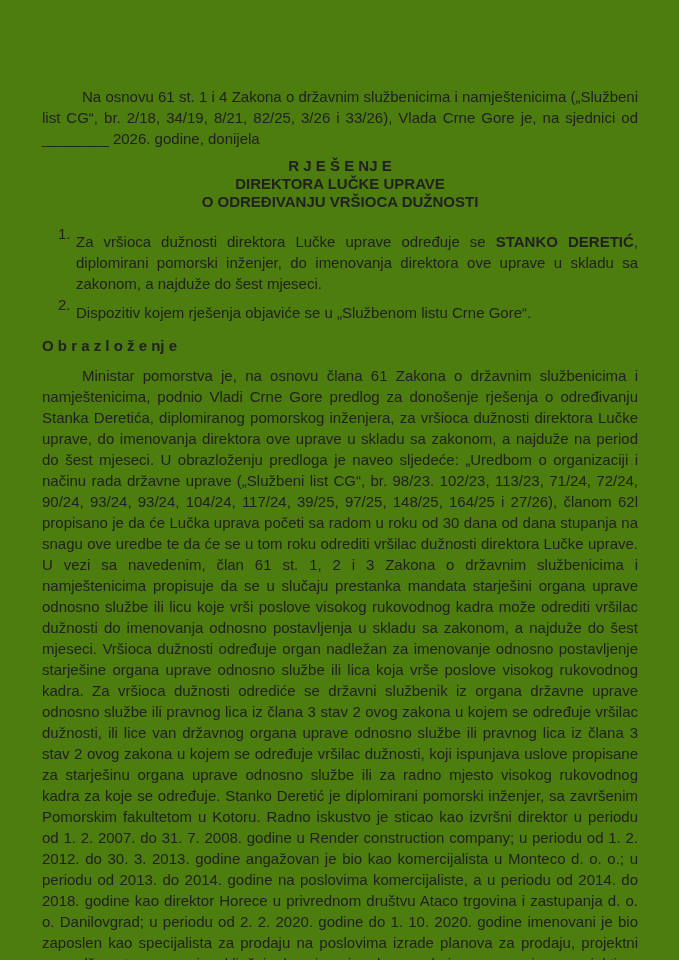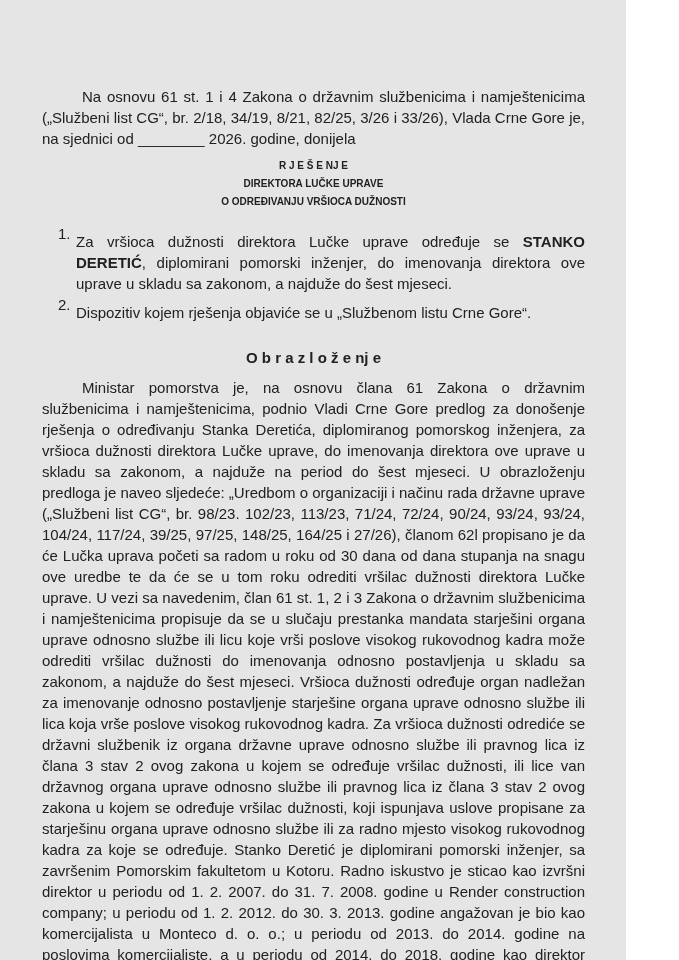--- a/index.html
+++ b/index.html
@@ -3,43 +3,43 @@
 <meta charset="utf-8">
 <style>
   * { box-sizing: border-box; }
   html, body { margin: 0; padding: 0; }
   body {
     background: #ffffff;
     font-family: "Liberation Sans", sans-serif;
   }
   .page {
     position: relative;
-    width: 626px;
+    width: 679px;
     height: 960px;
-    background: #e5e5e5;
+    background: #4d7c0f;
     color: #212121;
     overflow: hidden;
   }
   .content {
     padding: 86px 41px 0 42px;
     font-size: 15px;
     line-height: 21px;
   }
   .para {
     margin: 0;
     text-align: justify;
   }
   .para.indented {
     text-indent: 40px;
   }
   .title-block {
     margin-top: 8px;
     text-align: center;
     font-weight: bold;
-    font-size: 10px;
+    font-size: 15px;
     line-height: 18px;
   }
   .title-line { white-space: nowrap; }
   .operative-list {
     list-style: none;
     margin: 12px 0 0 0;
     padding: 0;
   }
   .operative-list li {
     display: flex;
@@ -49,22 +49,22 @@
     flex: 0 0 34px;
     padding-left: 16px;
   }
   .item-text {
     flex: 1;
     text-align: justify;
     margin-top: 8px;
   }
   .item-text b { font-weight: bold; }
   .section-heading {
-    margin-top: 24px;
-    text-align: center;
+    margin-top: 12px;
+    text-align: left;
     font-weight: bold;
     font-size: 15px;
     line-height: 21px;
   }
   .body-para {
     margin-top: 9px;
   }
 </style>
 </head>
 <body>

